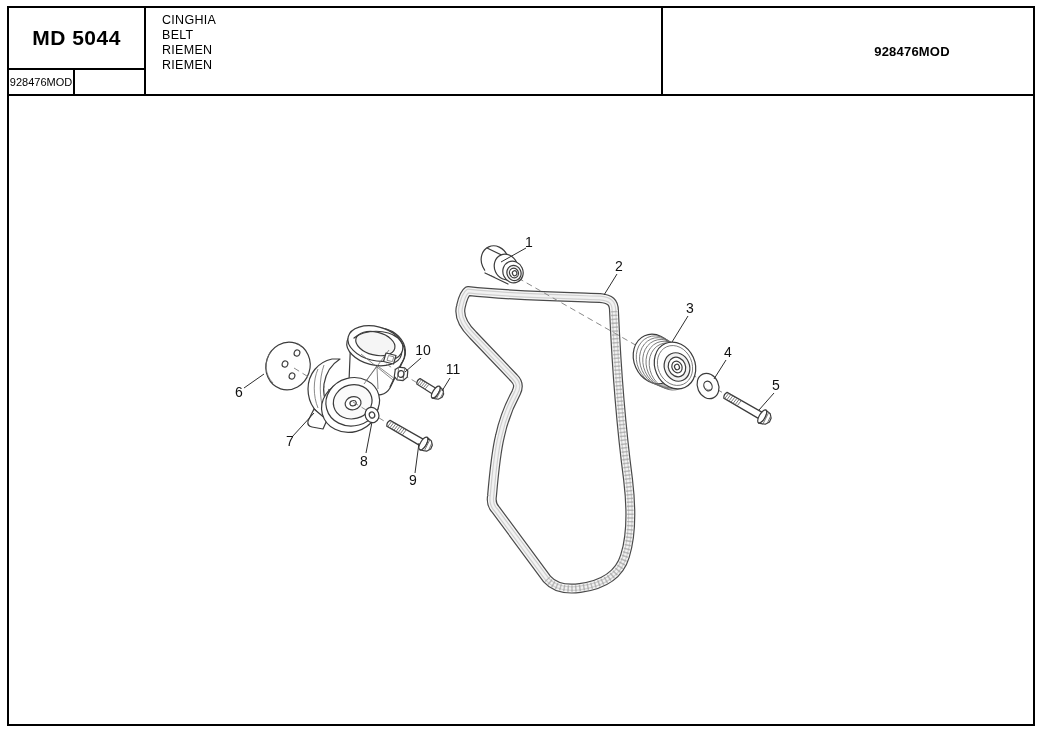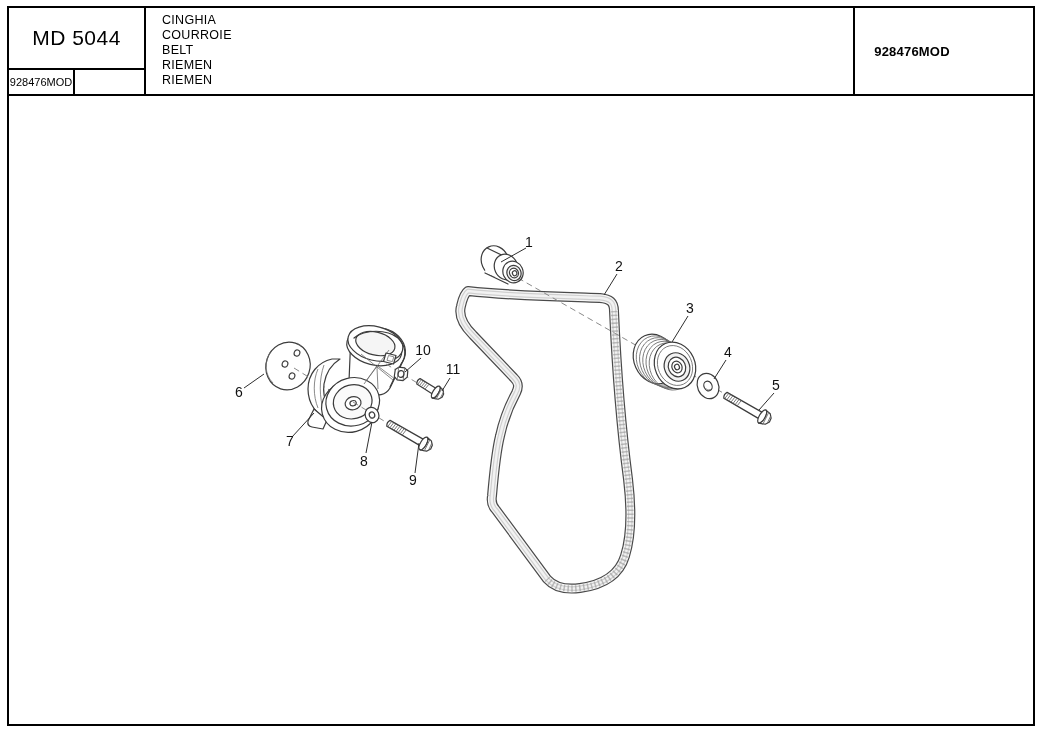--- a/index.html
+++ b/index.html
@@ -2,25 +2,25 @@
 <html><head>
 <meta charset="utf-8">
 <style>
   html,body{margin:0;padding:0;background:#fff;}
   .stage{position:relative;width:1043px;height:734px;background:#fff;
          font-family:"Liberation Sans",sans-serif;color:#000;}
   .page{position:absolute;left:7px;top:6px;width:1024px;height:716px;border:2px solid #000;background:#fff;}
   .header{position:absolute;left:0;top:0;width:100%;height:86px;border-bottom:2px solid #000;}
   .h-left{position:absolute;left:0;top:0;width:135px;height:60px;border-right:2px solid #000;
           border-bottom:2px solid #000;display:grid;place-items:center;}
-  .h-left .model{font-size:21px;font-weight:normal;letter-spacing:.5px;}
+  .h-left .model{font-size:21px;font-weight:bold;letter-spacing:.5px;}
   .h-sub1{position:absolute;left:0;top:62px;width:64px;height:24px;border-right:2px solid #000;
           display:grid;place-items:center;font-size:11px;}
   .h-sub2{position:absolute;left:66px;top:62px;width:69px;height:24px;border-right:2px solid #000;}
-  .h-langs{position:absolute;left:137px;top:0;width:709px;height:86px;border-right:2px solid #000;
+  .h-langs{position:absolute;left:137px;top:0;width:517px;height:86px;border-right:2px solid #000;
            padding:5px 0 0 16px;box-sizing:border-box;font-size:12.5px;line-height:15px;letter-spacing:.3px;}
   .h-right{position:absolute;left:782px;top:0;width:242px;height:86px;display:grid;place-items:center;
            font-size:13px;font-weight:bold;letter-spacing:.2px;}
   .draw{position:absolute;left:0;top:88px;width:1024px;height:628px;}
   svg{display:block;}
   .ln{stroke:#3c3c3c;stroke-width:1.2;fill:none;stroke-linecap:round;stroke-linejoin:round;}
   .lnt{stroke:#6b6b6b;stroke-width:.8;fill:none;}
   .wh{fill:#ffffff;}
   .sh{fill:#f2f2f2;}
   .dash{stroke:#8a8a8a;stroke-width:1;fill:none;stroke-dasharray:6 4;}
@@ -36,21 +36,20 @@
     <div class="header">
       <div class="h-left">
         <span class="model">MD 5044</span>
       </div>
       <div class="h-sub1">
         <span>928476MOD</span>
       </div>
       <div class="h-sub2"></div>
       <div class="h-langs">
         <div>CINGHIA</div>
-        <div>COURROIE</div>
         <div>BELT</div>
         <div>RIEMEN</div>
         <div>RIEMEN</div>
       </div>
       <div class="h-right">
         <span>928476MOD</span>
       </div>
     </div>
 
     <div class="draw">

